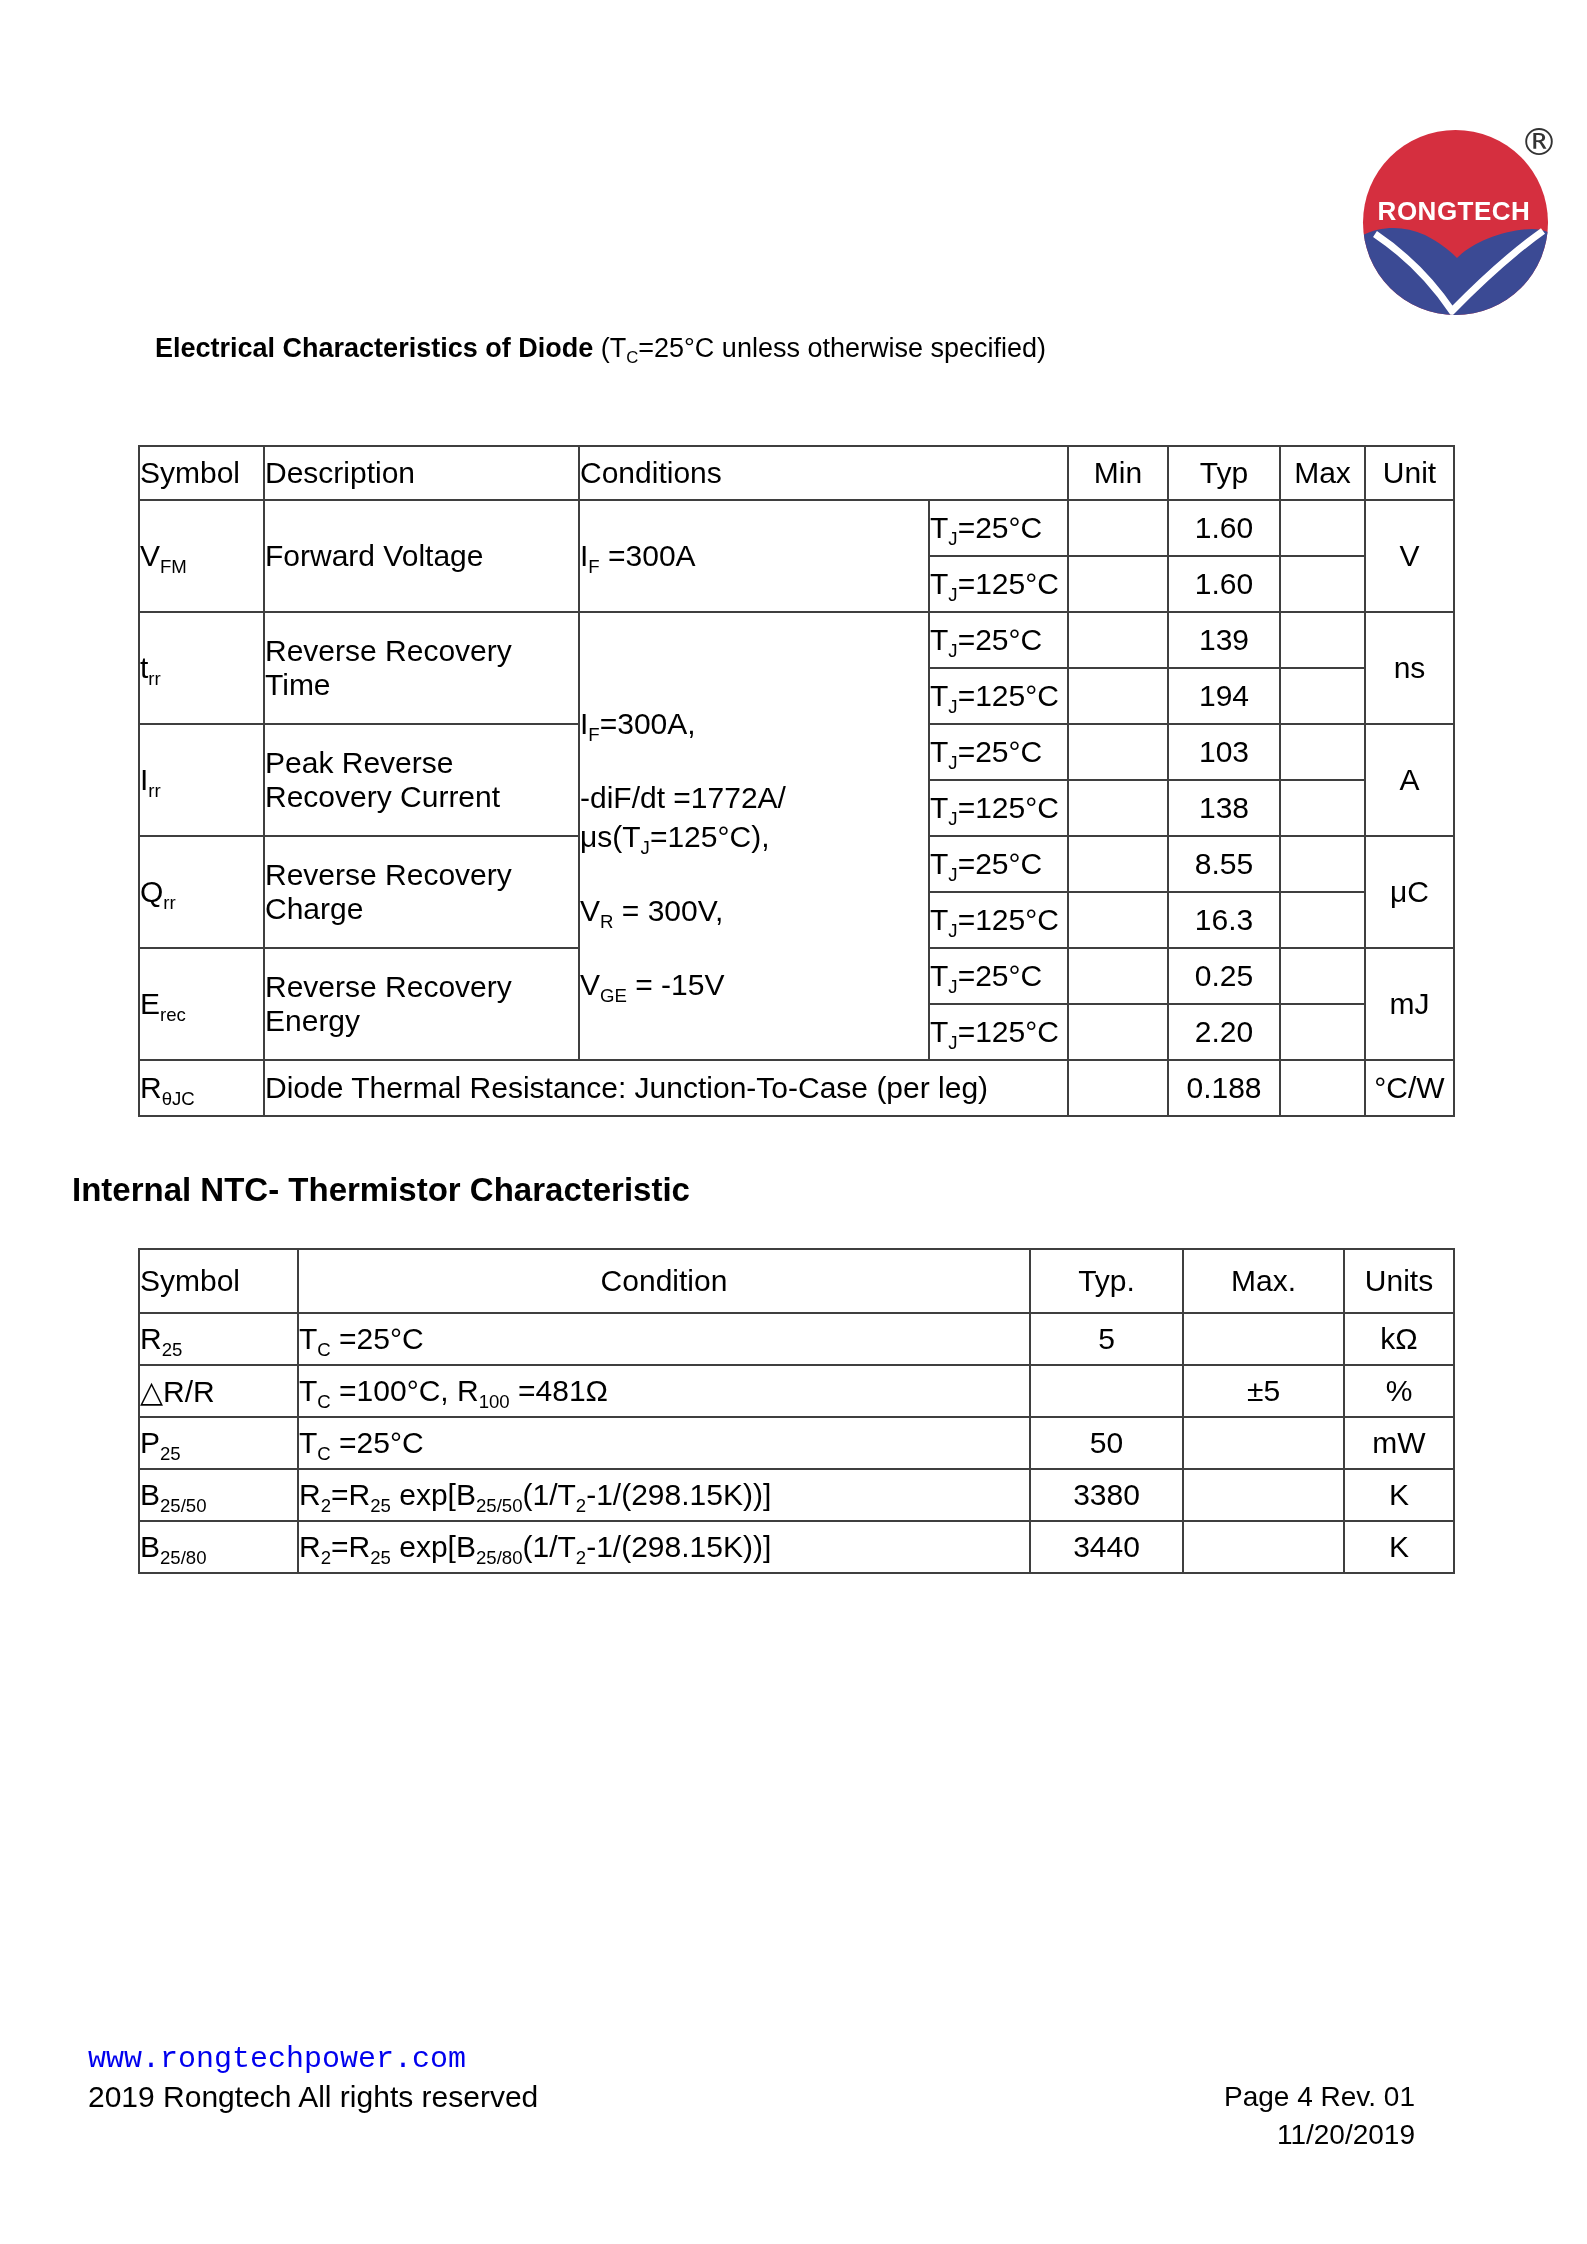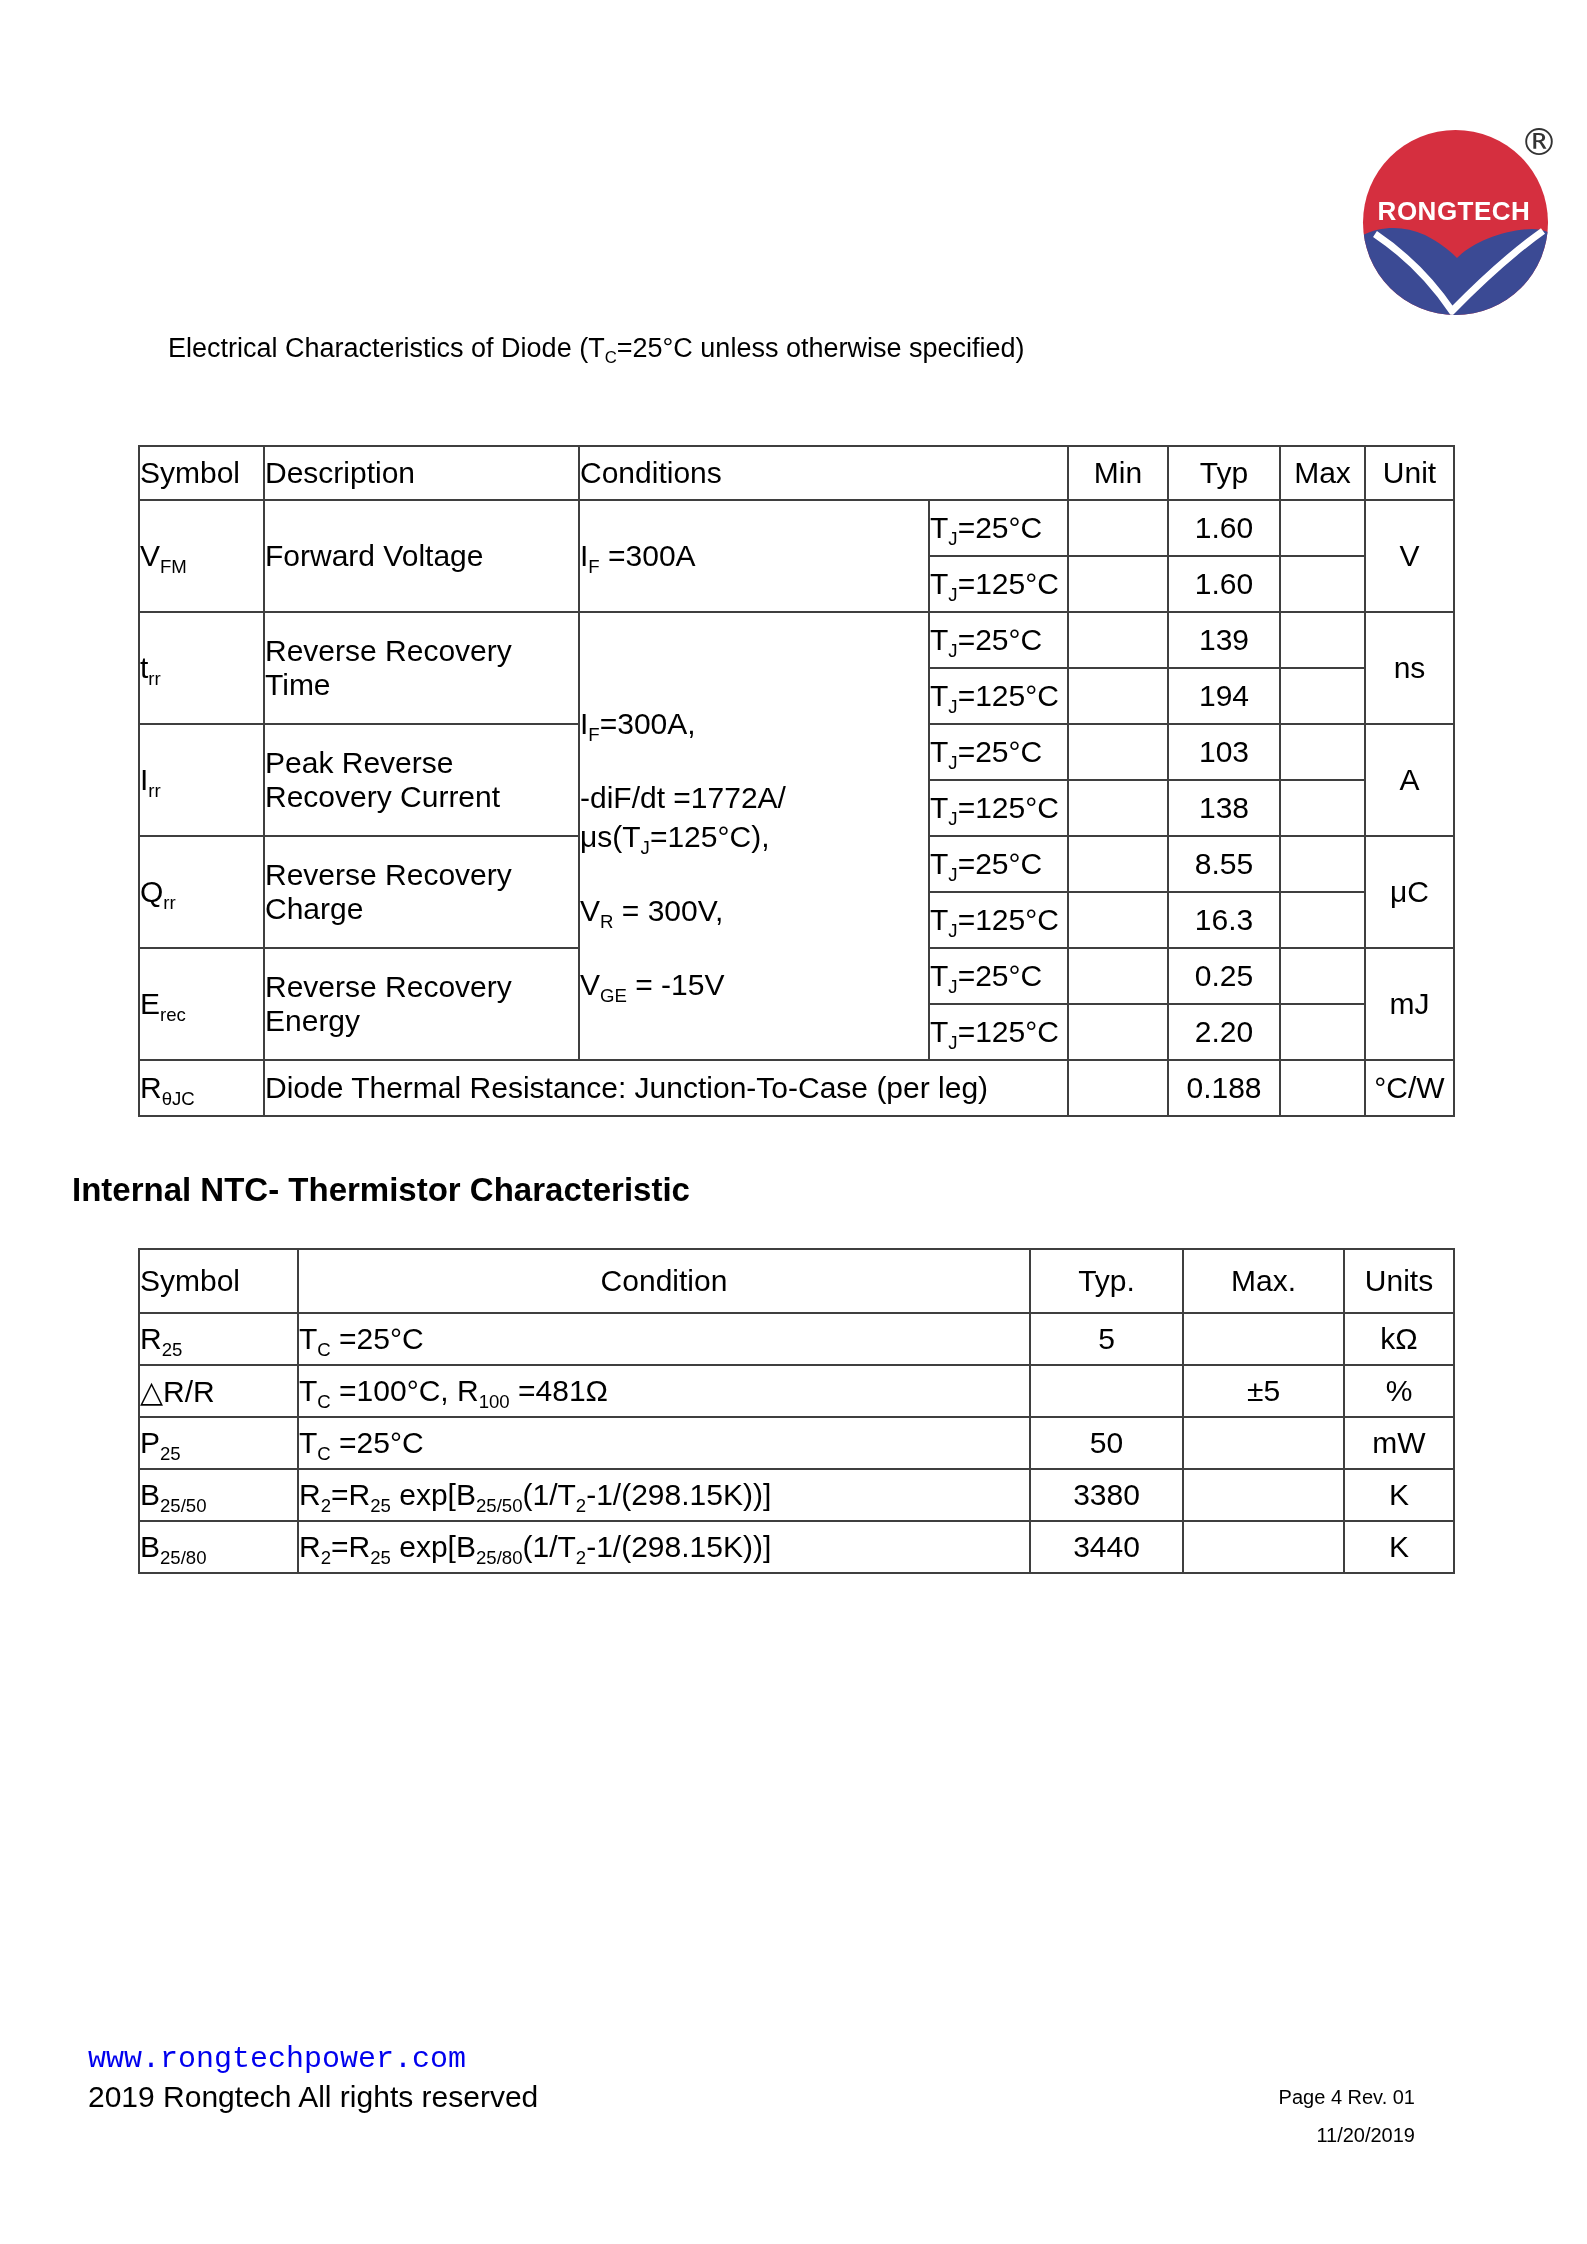--- a/index.html
+++ b/index.html
@@ -8,21 +8,21 @@
     width:1587px;height:2244px;
     background:#ffffff;
     font-family:"Liberation Sans","DejaVu Sans",sans-serif;
     color:#000;
     overflow:hidden;
     margin:0 auto;
   }
   .abs{position:absolute;}
   
   .title1{left:155px;top:330px;font-size:27px;line-height:36px;white-space:nowrap;}
-  .title1 b{font-weight:normal;margin-left:13px;}
+  .title1 b{font-weight:bold;}
   .title2{left:72px;top:1170px;font-size:33px;line-height:40px;font-weight:bold;white-space:nowrap;}
   
   table.tbl{
     border-collapse:collapse;
     table-layout:fixed;
     position:absolute;
     font-size:30px;
     border:1px solid #f97316;
   }
   table.tbl td{
@@ -38,21 +38,21 @@
   .t2 tr{height:52px;}
   .t2 tr.hrow{height:64px;}
   td.lft{text-align:left;padding-left:15px;}
   td.lft2{text-align:left;padding-left:21px;}
   td.ctr{text-align:center;}
   .condblock div{line-height:39px;margin-top:35px;}
   sub{font-size:0.62em;line-height:0;}
   
   .url{left:88px;top:2042px;font-size:30px;font-family:Liberation Mono, monospace;}
   .copyright{left:88px;top:2080px;font-size:30px;}
-  .pageinfo{right:172px;top:2078px;font-size:20px;line-height:38px;text-align:right;}
+  .pageinfo{right:172px;top:2078px;font-size:28px;line-height:38px;text-align:right;}
   a.link{text-decoration:none;}
   
   .logo{left:1350px;top:113px;width:215px;height:215px;}
 </style>
 </head>
 <body>
 
 <div class="page">
 
   <svg class="abs logo" viewBox="0 0 215 215">

